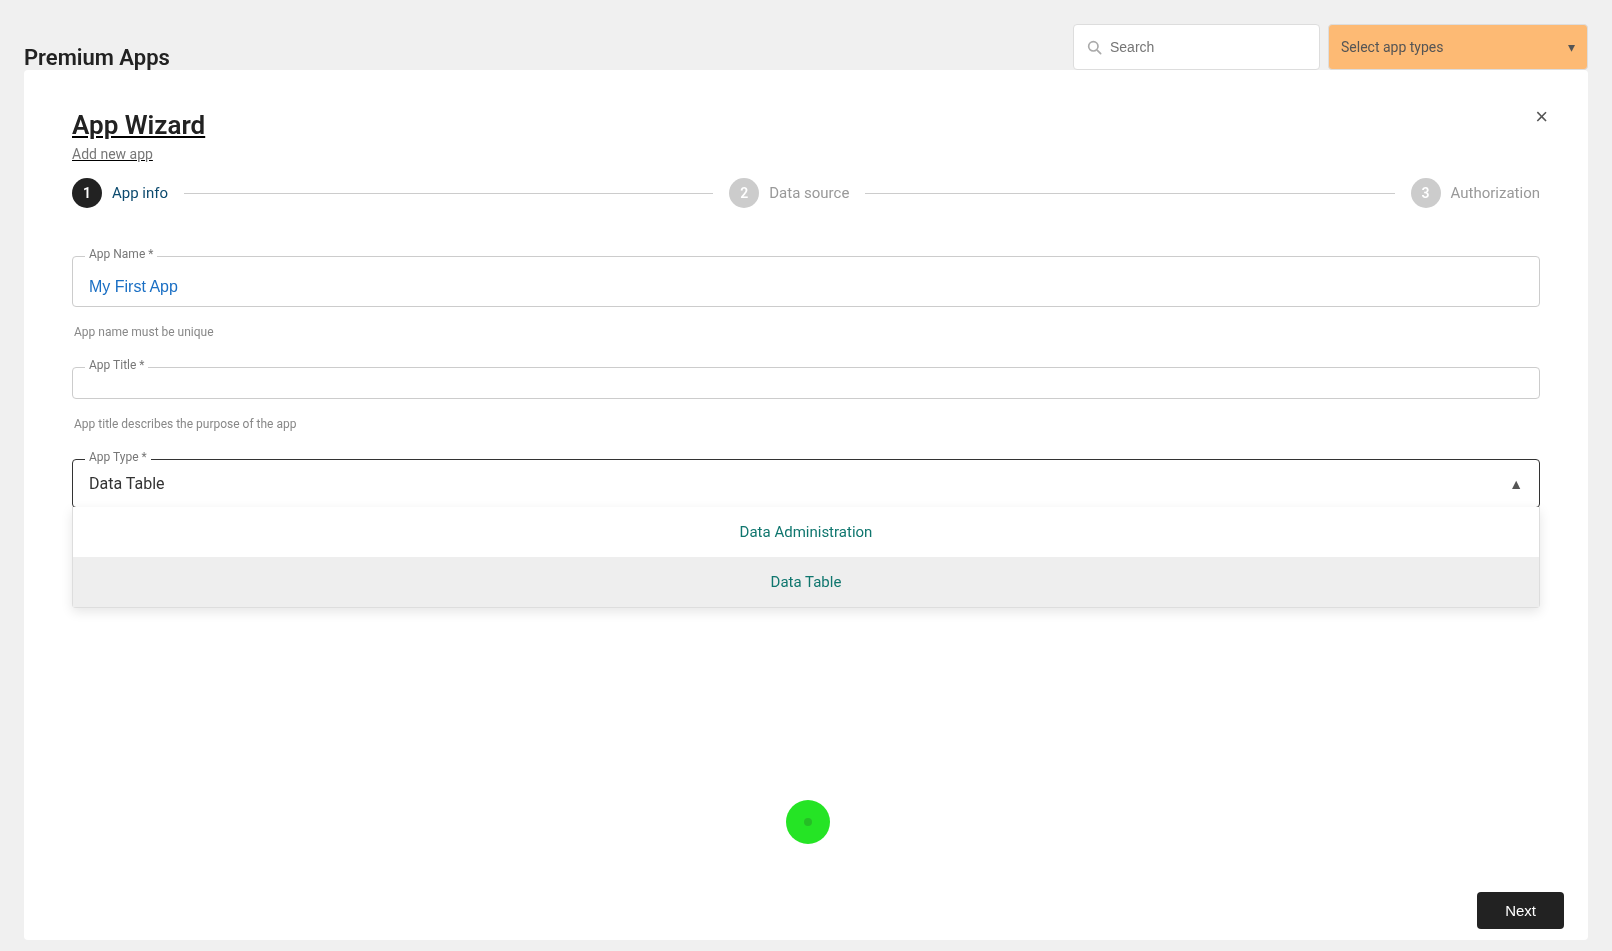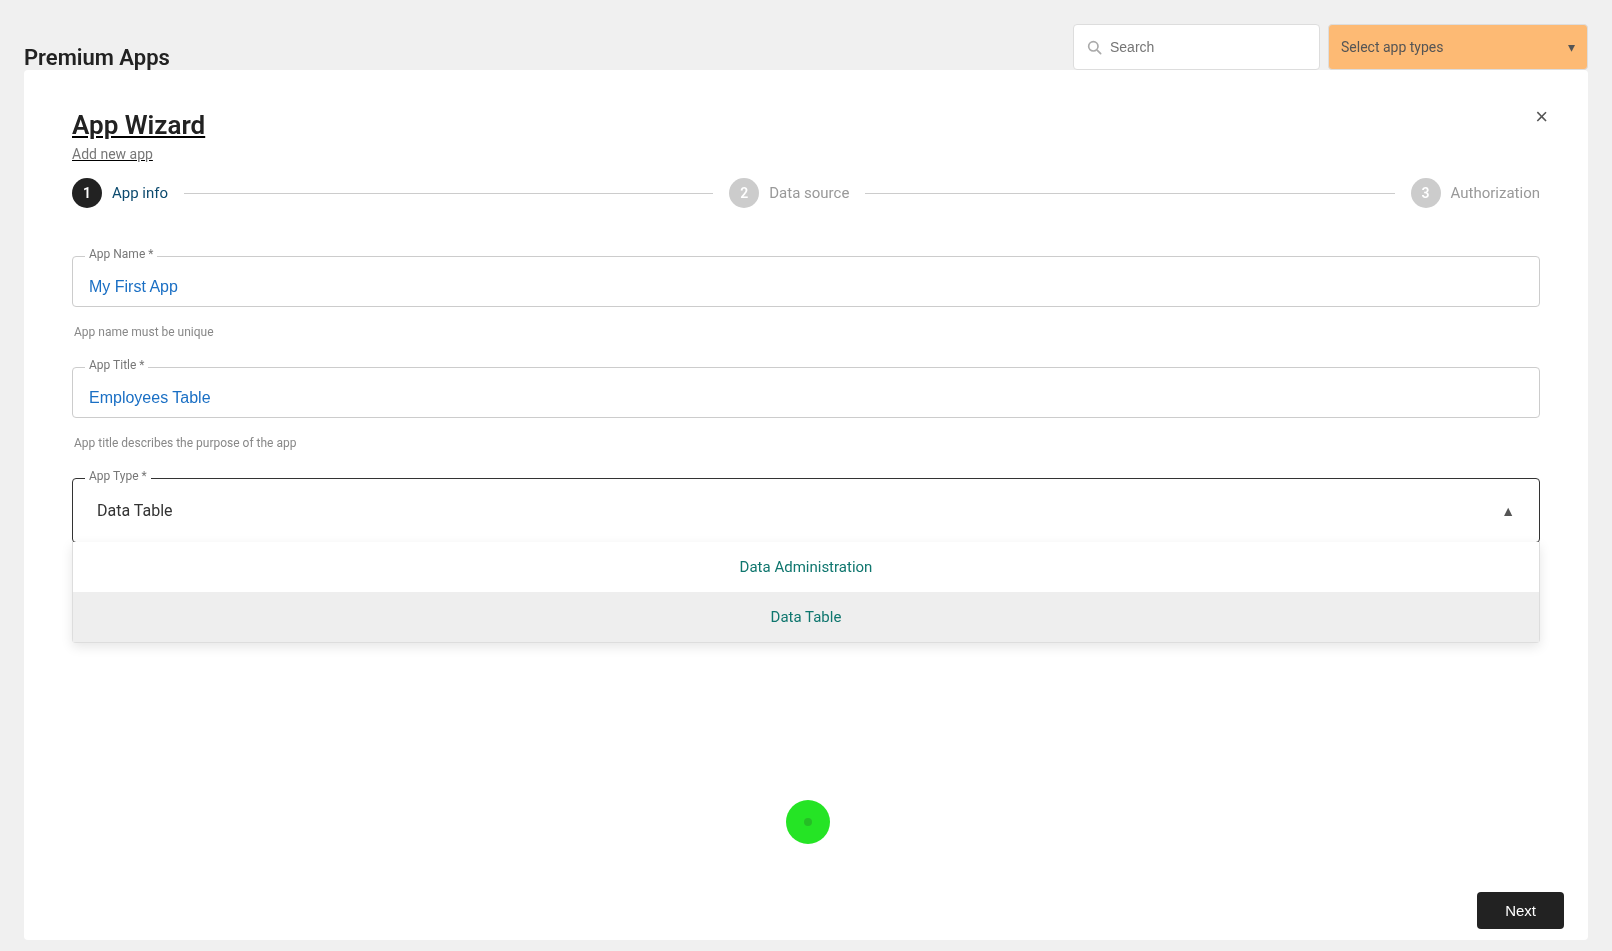--- a/index.html
+++ b/index.html
@@ -184,21 +184,21 @@
       color: #888;
       margin-top: 18px;
       padding-left: 2px;
     }
 
     
     .app-type-wrapper {
       position: relative;
       border: 1px solid #333;
       border-radius: 4px;
-      padding: 8px;
+      padding: 0;
       margin-bottom: 0;
       text-align: center;
     }
     .app-type-label {
       position: absolute;
       top: -10px;
       left: 12px;
       background: #fff;
       padding: 0 4px;
       font-size: 12px;
@@ -344,21 +344,20 @@
     <div class="field-wrapper">
       <span class="field-label">App Name *</span>
       <input class="field-input" type="text" value="My First App" style="">
     </div>
     <div class="field-hint">App name must be unique</div>
   </div>
 
   <div class="field-group">
     <div class="field-wrapper">
       <span class="field-label">App Title *</span>
-      <input class="field-input" type="text" value="Employees Table" style="">
     </div>
     <div class="field-hint">App title describes the purpose of the app</div>
   </div>
 
   <div class="field-group" style="position:relative;">
     <div class="app-type-wrapper">
       <span class="app-type-label">App Type *</span>
       <div class="app-type-select-row">
         <span class="app-type-value">Data Table</span>
         <span class="app-type-chevron">▲</span>

